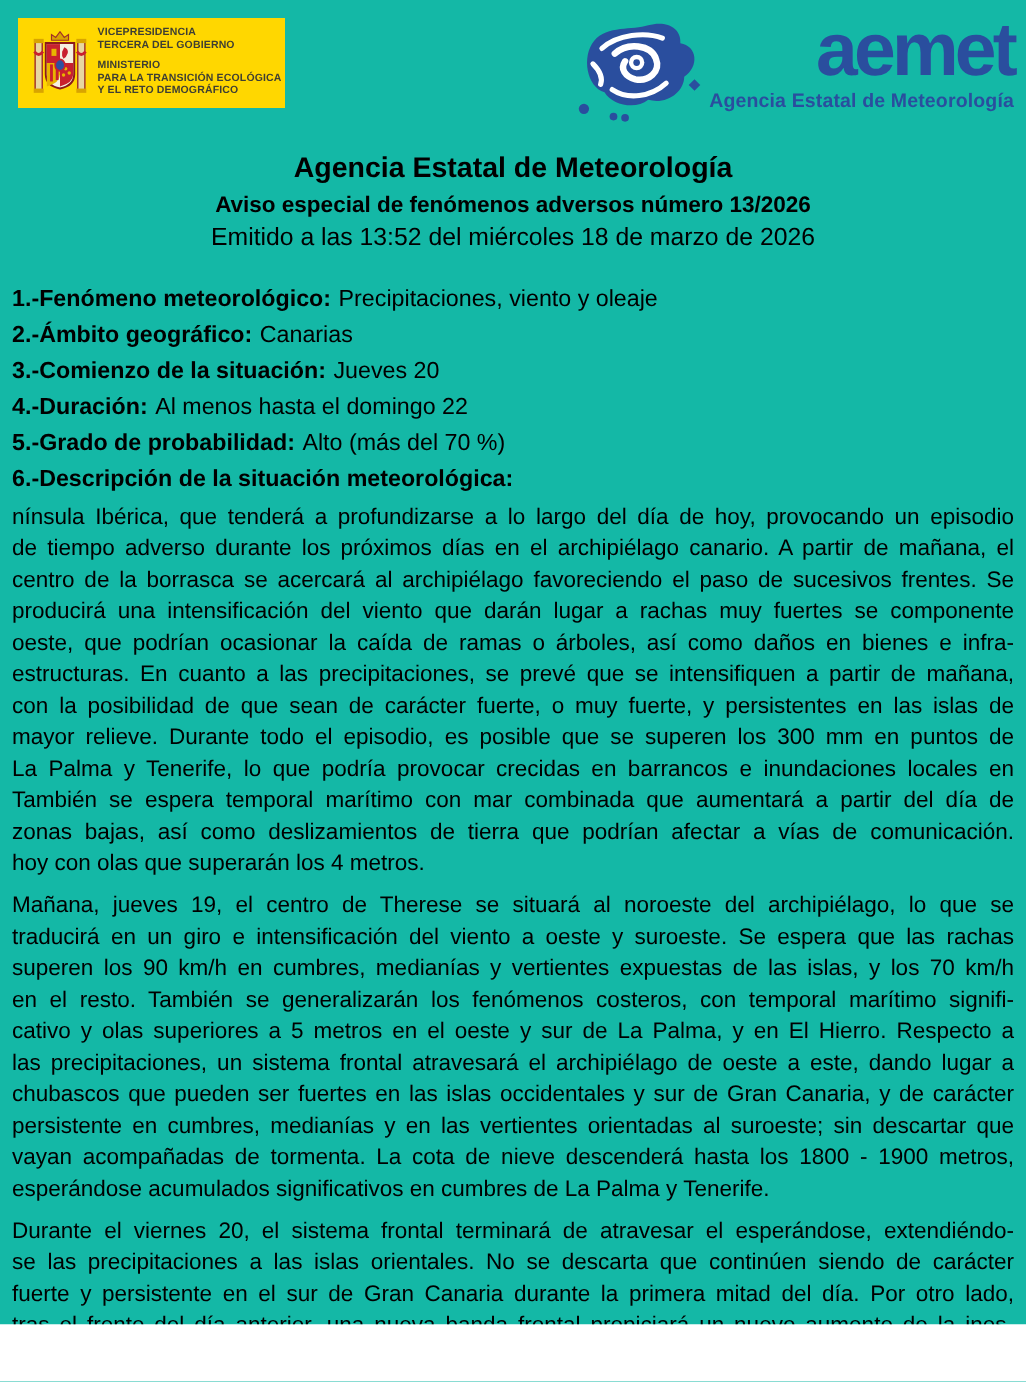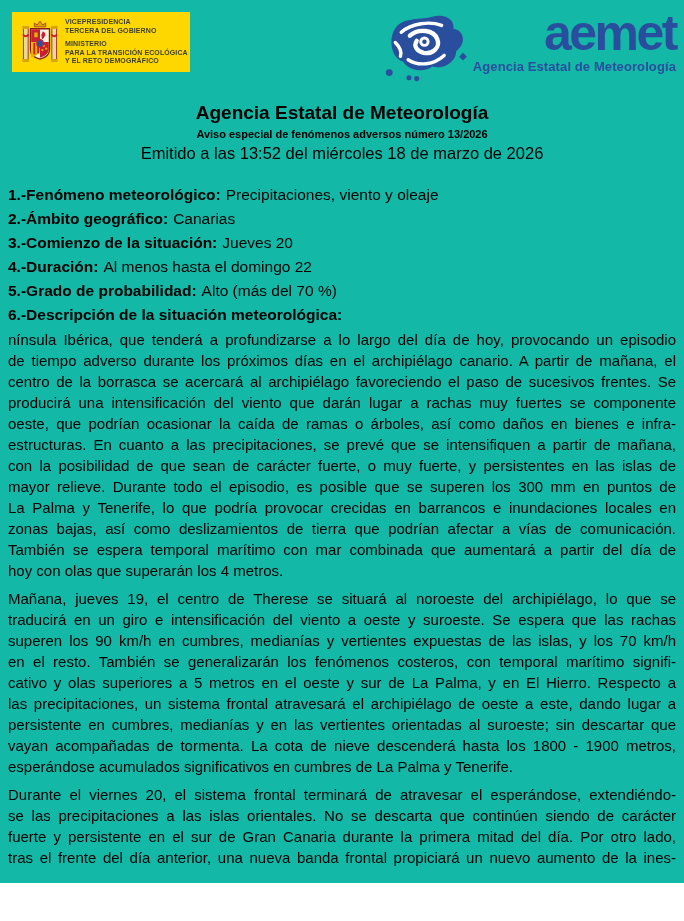--- a/index.html
+++ b/index.html
@@ -13,21 +13,21 @@
   .gov-block + .gov-block{margin-top:5px;}
 
   .aemet-logo{display:flex;align-items:flex-start;gap:2px;margin-top:-2px;}
   .aemet-col{display:flex;flex-direction:column;align-items:flex-end;}
   .aemet-wordmark{font-size:50px;font-weight:bold;letter-spacing:-2.5px;line-height:46px;color:#2A4E9E;}
   .aemet-subtitle{font-size:13px;font-weight:bold;color:#2A4E9E;margin-top:3px;letter-spacing:.1px;}
 
   
   .title-block{text-align:center;margin-top:24px;}
   .doc-title{font-size:19px;font-weight:bold;margin:0 0 4px 0;}
-  .doc-subtitle{font-size:11px;font-weight:bold;margin:0 0 4px 0;}
+  .doc-subtitle{font-size:15px;font-weight:bold;margin:0 0 4px 0;}
   .doc-issued{font-size:16.5px;font-weight:normal;margin:0;}
 
   
   .items{margin:20px 8px 0 8px;}
   .item{font-size:15.5px;line-height:24px;}
   .item-label{font-weight:bold;margin-right:5px;}
 
   
   .paragraphs{margin:2px 8px 0 8px;}
   .paragraph + .paragraph{margin-top:7px;}
@@ -135,31 +135,32 @@
     <div class="paragraph">
         <div class="line">nínsula Ibérica, que tenderá a profundizarse a lo largo del día de hoy, provocando un episodio</div>
         <div class="line">de tiempo adverso durante los próximos días en el archipiélago canario. A partir de mañana, el</div>
         <div class="line">centro de la borrasca se acercará al archipiélago favoreciendo el paso de sucesivos frentes. Se</div>
         <div class="line">producirá una intensificación del viento que darán lugar a rachas muy fuertes se componente</div>
         <div class="line">oeste, que podrían ocasionar la caída de ramas o árboles, así como daños en bienes e infra-</div>
         <div class="line">estructuras. En cuanto a las precipitaciones, se prevé que se intensifiquen a partir de mañana,</div>
         <div class="line">con la posibilidad de que sean de carácter fuerte, o muy fuerte, y persistentes en las islas de</div>
         <div class="line">mayor relieve. Durante todo el episodio, es posible que se superen los 300 mm en puntos de</div>
         <div class="line">La Palma y Tenerife, lo que podría provocar crecidas en barrancos e inundaciones locales en</div>
+        <div class="line">También se espera temporal marítimo con mar combinada que aumentará a partir del día de</div>
         <div class="line">zonas bajas, así como deslizamientos de tierra que podrían afectar a vías de comunicación.</div>
-        <div class="line">También se espera temporal marítimo con mar combinada que aumentará a partir del día de</div>
         <div class="line">hoy con olas que superarán los 4 metros.</div>
       </div>
     <div class="paragraph">
         <div class="line">Mañana, jueves 19, el centro de Therese se situará al noroeste del archipiélago, lo que se</div>
         <div class="line">traducirá en un giro e intensificación del viento a oeste y suroeste. Se espera que las rachas</div>
         <div class="line">superen los 90 km/h en cumbres, medianías y vertientes expuestas de las islas, y los 70 km/h</div>
         <div class="line">en el resto. También se generalizarán los fenómenos costeros, con temporal marítimo signifi-</div>
         <div class="line">cativo y olas superiores a 5 metros en el oeste y sur de La Palma, y en El Hierro. Respecto a</div>
         <div class="line">las precipitaciones, un sistema frontal atravesará el archipiélago de oeste a este, dando lugar a</div>
+        <div class="line">chubascos que pueden ser fuertes en las islas occidentales y sur de Gran Canaria, y de carácter</div>
         <div class="line">persistente en cumbres, medianías y en las vertientes orientadas al suroeste; sin descartar que</div>
         <div class="line">vayan acompañadas de tormenta. La cota de nieve descenderá hasta los 1800 - 1900 metros,</div>
         <div class="line">esperándose acumulados significativos en cumbres de La Palma y Tenerife.</div>
       </div>
     <div class="paragraph justify-last">
         <div class="line">Durante el viernes 20, el sistema frontal terminará de atravesar el esperándose, extendiéndo-</div>
         <div class="line">se las precipitaciones a las islas orientales. No se descarta que continúen siendo de carácter</div>
         <div class="line">fuerte y persistente en el sur de Gran Canaria durante la primera mitad del día. Por otro lado,</div>
         <div class="line">tras el frente del día anterior, una nueva banda frontal propiciará un nuevo aumento de la ines-</div>
       </div>

